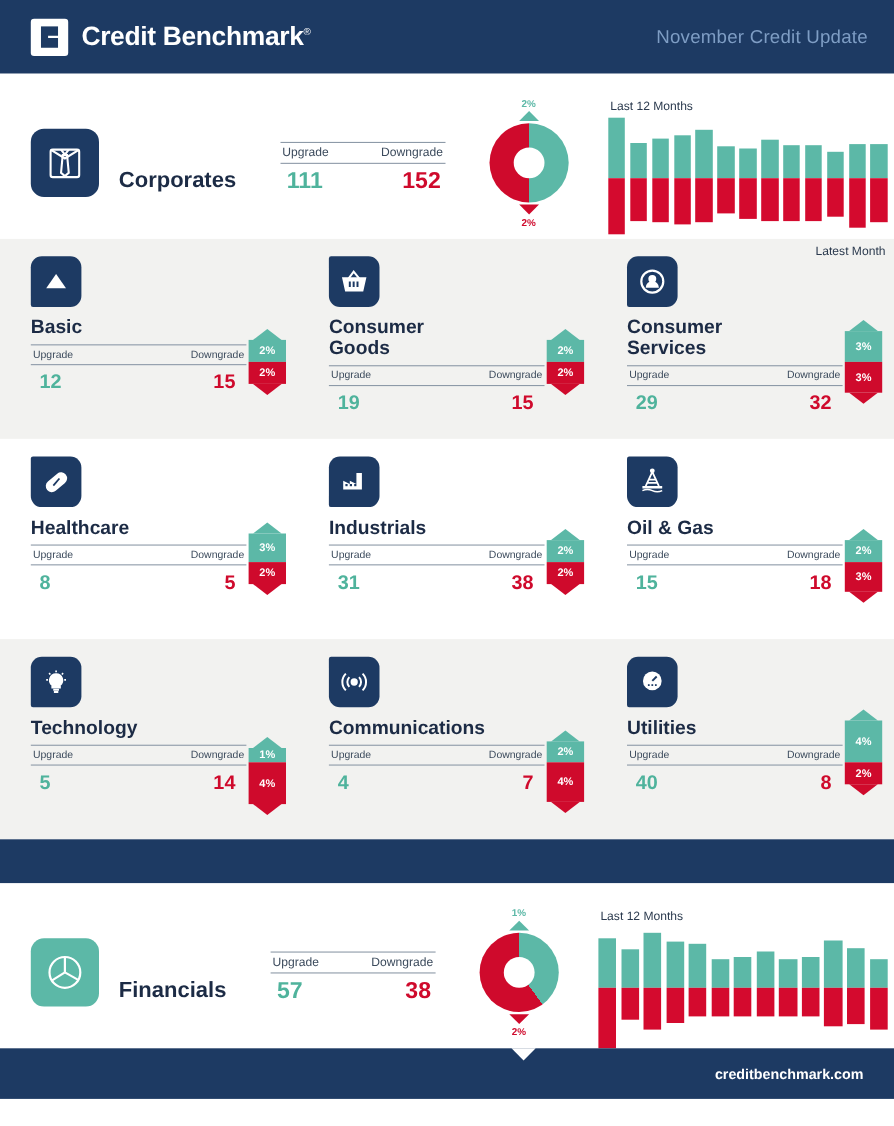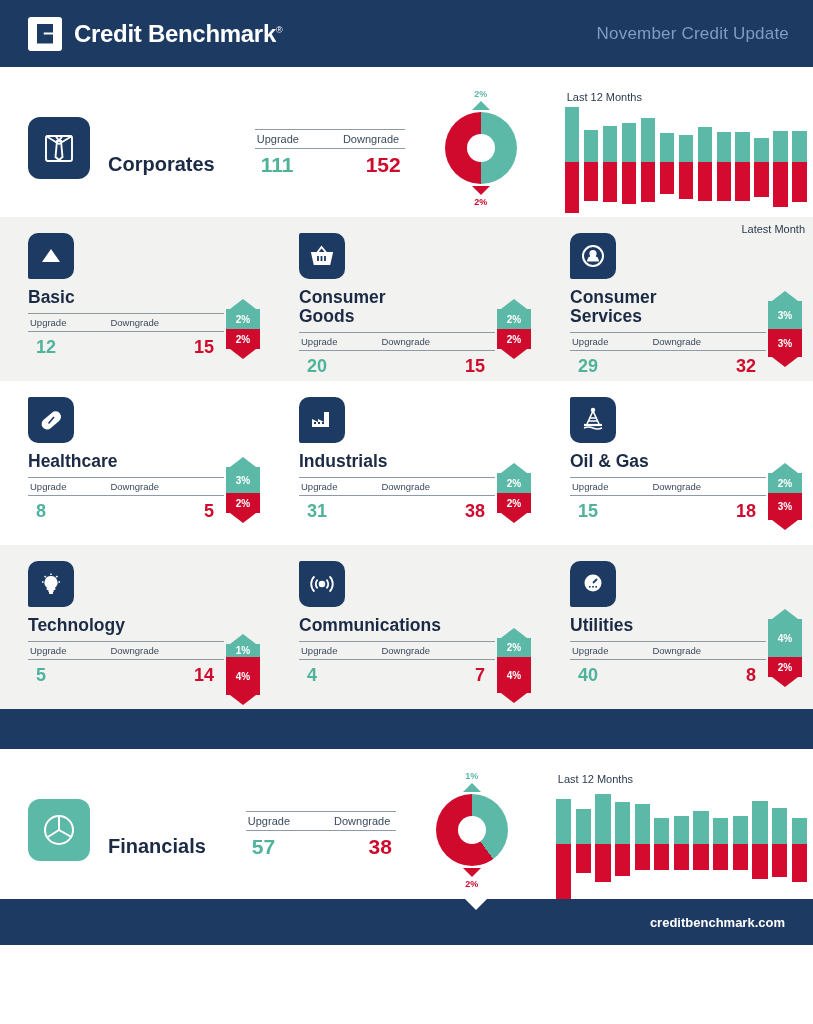--- a/index.html
+++ b/index.html
@@ -43,48 +43,48 @@
     margin-left:28px; margin-top:32px; flex:none;
   }
   .big-icon.navy { background:#1d3a63; }
   .big-icon.teal { background:#5cb8a7; }
   .big-title { font-size:20px; font-weight:bold; color:#1c2b45; margin-left:18px; margin-top:68px; white-space:nowrap; }
 
   
   .udtable { margin-top:44px; flex:none; }
   .udtable.big { margin-left:40px; width:150px; }
   .ud-rule { height:1px; background:#8d9aa8; }
-  .ud-head { display:flex; padding:3px 2px 3px 2px;gap:44px; }
+  .ud-head { display:flex; justify-content:space-between; padding:3px 2px 3px 2px; }
   .ud-head span { font-size:11px; color:#3b4a5c; }
   .ud-vals { display:flex; justify-content:space-between; padding:4px 4px 0 6px; }
   .ud-up { font-size:21px; font-weight:bold; color:#4fb39c; }
   .ud-down { font-size:21px; font-weight:bold; color:#cf0a2c; }
 
   
   .donut-wrap { margin-left:28px; margin-top:4px; width:96px; flex:none; text-align:center; }
   .donut-lbl { font-size:9px; font-weight:bold; }
   .donut-lbl.up { color:#5cb8a7; }
   .donut-lbl.down { color:#cf0a2c; }
   .tri-up { width:0;height:0;border-left:9px solid transparent;border-right:9px solid transparent;border-bottom:9px solid #5cb8a7; margin:2px auto; }
   .tri-down { width:0;height:0;border-left:9px solid transparent;border-right:9px solid transparent;border-top:9px solid #cf0a2c; margin:2px auto; }
   .donut { width:72px; height:72px; border-radius:50%; margin:0 auto; position:relative; }
   .donut::after { content:""; position:absolute; left:22px; top:22px; width:28px; height:28px; background:#fff; border-radius:50%; }
 
   
-  .chart { position:relative; flex:1; margin-left:30px; margin-top:6px; height:140px; }
+  .chart { position:relative; flex:1; margin-left:18px; margin-top:6px; height:140px; }
   .chart-lbl { position:absolute; font-size:11px; color:#2b3a4e; }
   .chart-lbl.l12 { left:8px; top:0px; }
   .chart-lbl.latest { right:8px; bottom:-4px; }
   .bars { position:absolute; left:4px; right:4px; top:16px; height:110px; display:flex; align-items:center; justify-content:space-between; }
   .barcol { flex:1; height:110px; position:relative; margin:0 2.2px; }
   .bar-up { position:absolute; left:0; right:0; bottom:50%; background:#5cb8a7; }
   .bar-dn { position:absolute; left:0; right:0; top:50%; background:#d40a2e; }
 
   
-  .band { padding:16px 0 0 0; }
+  .band { padding:16px 0 18px 0; }
   .band.grey { background:#f2f2f0; }
   .band.white { background:#ffffff; }
   .grid3 { display:flex; }
   .tile { width:271px; padding-left:28px; position:relative; height:148px; }
   .tile-icon { width:46px; height:46px; background:#1d3a63; border-radius:10px 10px 10px 2px;
                display:flex; align-items:center; justify-content:center; }
   .tile-icon.rbr { border-radius:2px 10px 10px 10px; }
   .tile-title { font-size:17.5px; font-weight:bold; color:#1c2b45; line-height:1.08; margin-top:9px; }
   .tile-ud { width:196px; margin-top:6px; }
   .tile-ud .ud-head span { font-size:9.5px; }
@@ -262,21 +262,21 @@
             <div>Goods</div>
           </div>
           <div class="udtable tile-ud">
             <div class="ud-rule"></div>
             <div class="ud-head">
               <span>Upgrade</span>
               <span>Downgrade</span>
             </div>
             <div class="ud-rule"></div>
             <div class="ud-vals">
-              <span class="ud-up">20</span>
+              <span class="ud-up">19</span>
               <span class="ud-down">15</span>
             </div>
           </div>
           <div class="badge" style="left: 226px; top: 66px;">
             <div class="cap-up"></div>
             <div class="box-up" style="height:20px">2%</div>
             <div class="box-dn" style="height:20px">2%</div>
             <div class="cap-dn"></div>
           </div>
         </div>

